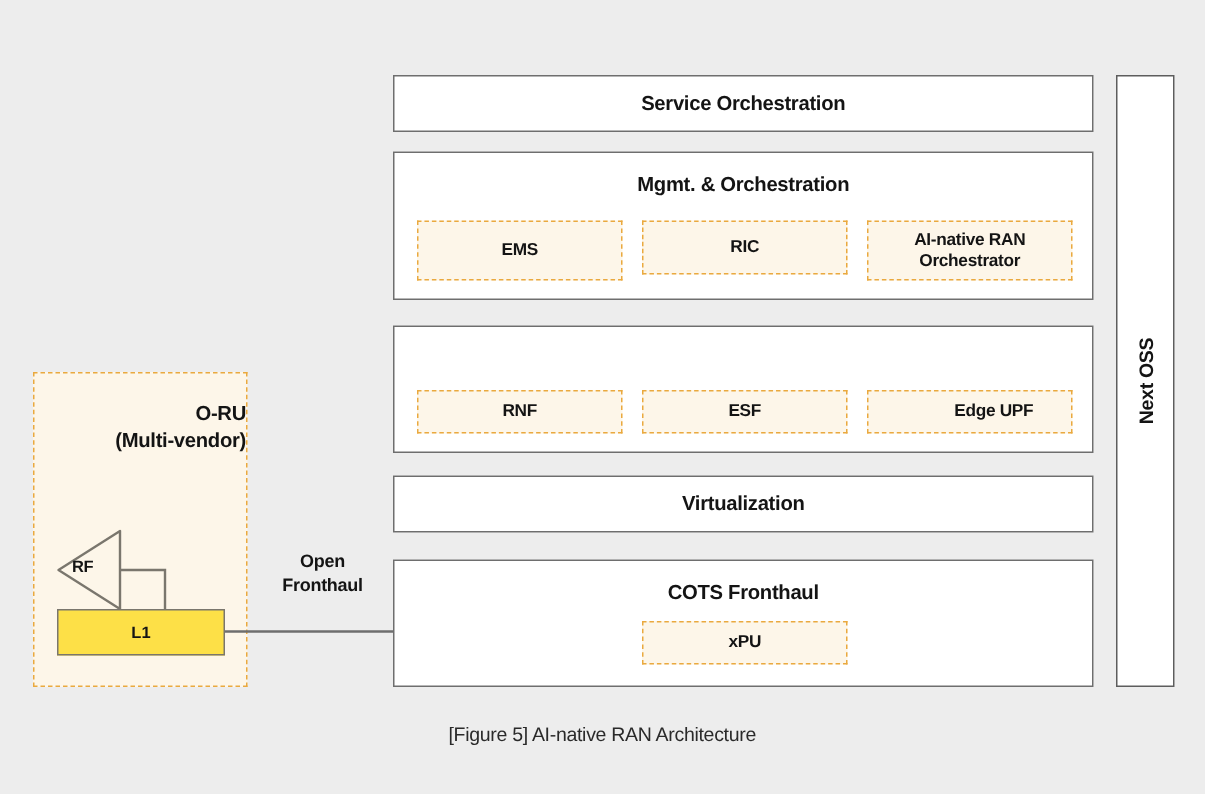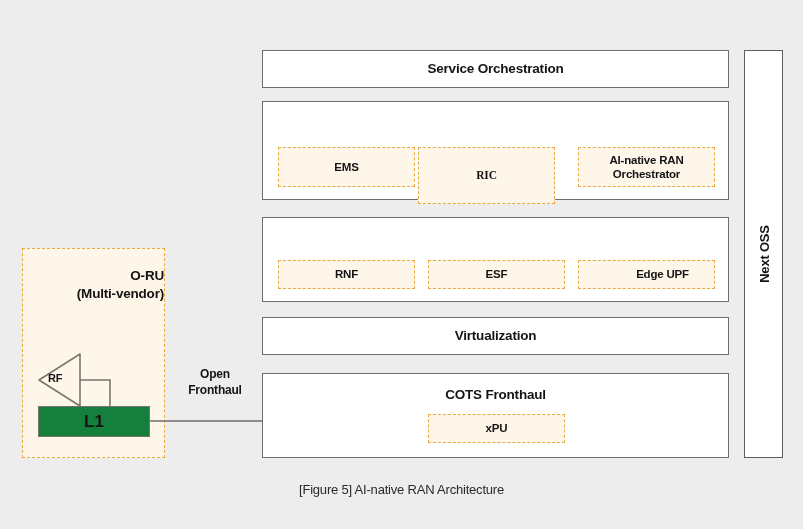--- a/index.html
+++ b/index.html
@@ -83,27 +83,27 @@
     letter-spacing: -0.2px;
     color: #141414;
     padding-left: 19px;
   }
   #l1-box {
     position: absolute;
     left: 38px;
     top: 406px;
     width: 112px;
     height: 31px;
-    background: #15803d;
+    background: #fde047;
     border: 1.5px solid #7a766d;
     box-sizing: border-box;
     display: flex;
     align-items: center;
     justify-content: center;
-    font-size: 17px;
+    font-size: 11px;
     font-weight: bold;
     color: #141414;
   }
   #rf-antenna {
     position: absolute;
     left: 36px;
     top: 352px;
     width: 46px;
     height: 56px;
   }
@@ -175,22 +175,23 @@
 </head>
 <body>
 
 <div id="figure-root">
 
   <div class="panel" id="panel-service-orchestration" style="left:262px; top:50px; width:467px; height:38px;padding-left:17px;">
     <div class="panel-title centered">Service Orchestration</div>
   </div>
 
   <div class="panel" id="panel-mgmt-orchestration" style="left:262px; top:101px; width:467px; height:99px;">
+    <div class="panel-title" style="top:13px;">Mgmt. &amp; Orchestration</div>
     <div class="subbox" style="left:15px; top:45px; width:137px; height:40px;">EMS</div>
-    <div class="subbox" style="left:155px; top:45px; width:137px; height:57px;font-family:Liberation Serif, serif;">RIC</div>
+    <div class="subbox" style="left:165px; top:45px; width:137px; height:36px;">RIC</div>
     <div class="subbox" style="left:315px; top:45px; width:137px; height:40px; white-space:pre-line;">AI-native RAN
 Orchestrator</div>
   </div>
 
   <div class="panel" id="panel-network-service-functions" style="left:262px; top:217px; width:467px; height:85px;">
     <div class="subbox" style="left:15px; top:42px; width:137px; height:29px;">RNF</div>
     <div class="subbox" style="left:165px; top:42px; width:137px; height:29px;">ESF</div>
     <div class="subbox" style="left:315px; top:42px; width:137px; height:29px;padding-left:32px;">Edge UPF</div>
   </div>
 

